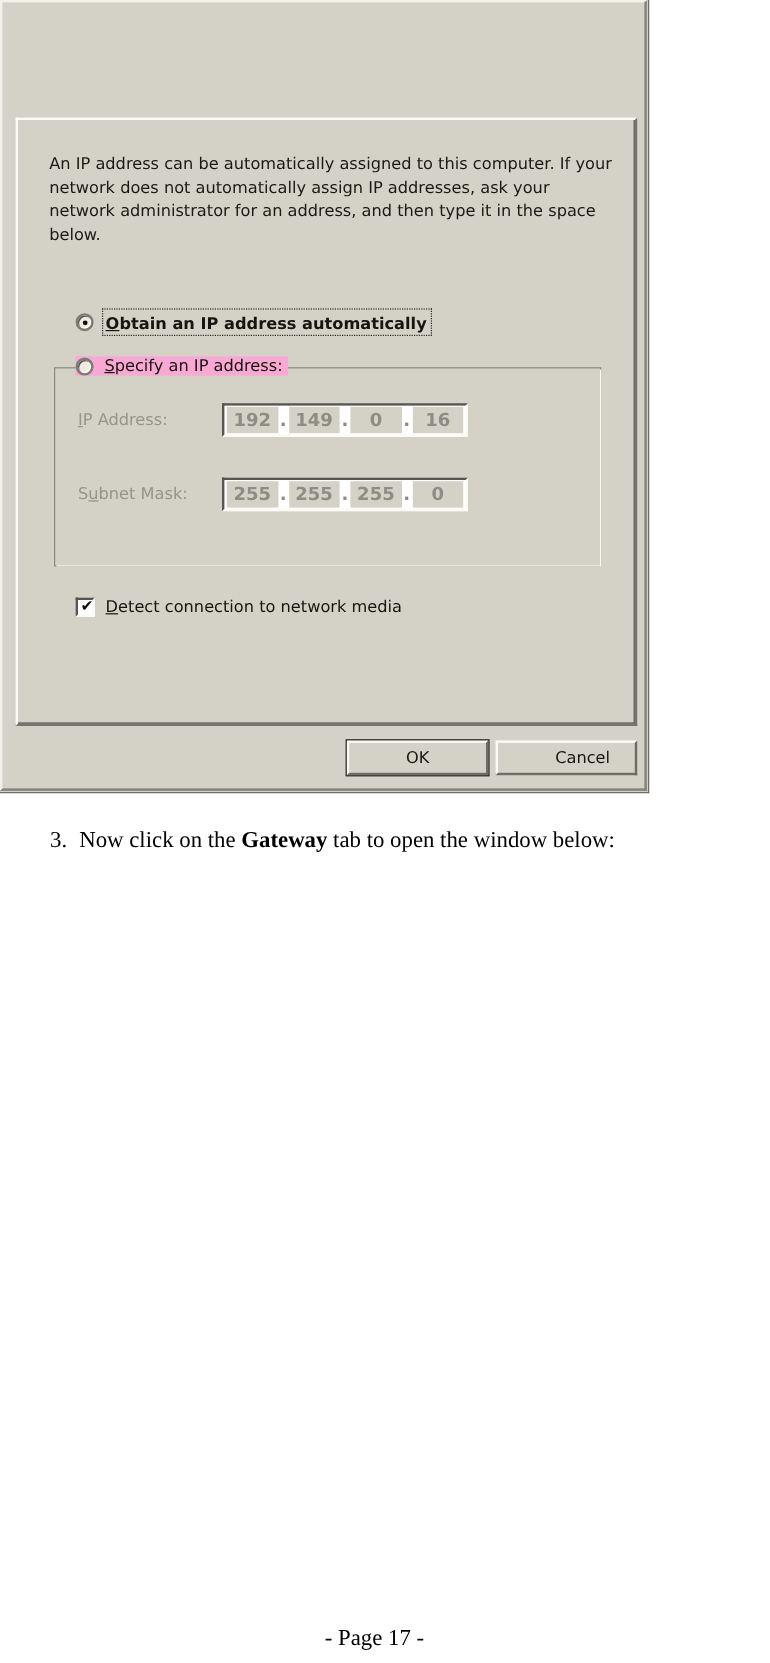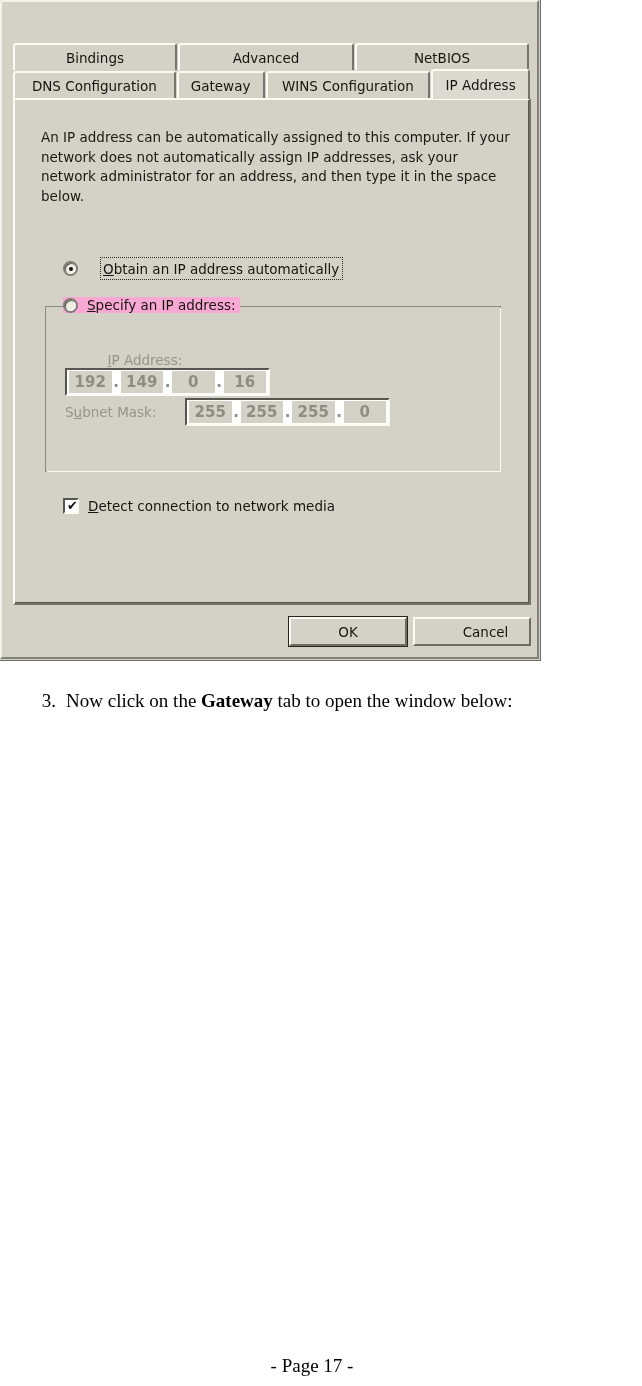--- a/index.html
+++ b/index.html
@@ -199,21 +199,22 @@
     white-space: nowrap;
   }
   .radio-label .acc { text-decoration: underline; }
   #radio-auto-wrap {
     left: 48px;
     top: 157px;
   }
   #radio-auto-focus {
     border: 1px dotted #2b2b22;
     padding: 1px 3px 1px 2px;
-    margin-left: 22px;
+    margin-left: 7px;
+    font-weight: bold;
   }
   #radio-auto-focus .radio-label { margin-left: 0; }
 
   #radio-specify-wrap {
     left: 48px;
     top: 197px;
     z-index: 3;
     background: #f9a8d4;
     padding-right: 4px;
   }
@@ -238,21 +239,21 @@
     border-right: 1px solid #fbfaf4;
     border-bottom: 1px solid #fbfaf4;
     pointer-events: none;
   }
 
   .field-row {
     position: absolute;
     display: flex;
     align-items: center;
   }
-  #ip-address-row { left: 50px; top: 252px; flex-direction: column; }
+  #ip-address-row { left: 50px; top: 236px; }
   #subnet-mask-row { left: 50px; top: 298px; }
 
   .field-label {
     width: 120px;
     font-family: "DejaVu Sans", sans-serif;
     font-size: 13.5px;
     color: #96948b;
     white-space: nowrap;
   }
   .field-label .acc { text-decoration: underline; }
@@ -404,33 +405,20 @@
     box-sizing: border-box;
   }
 </style>
 </head>
 <body>
 
 <div id="dialog-screenshot">
   <div id="dialog-frame">
 
 
-    <div id="tab-strip">
-      <div class="tab-row" id="tab-row-top">
-        <div class="tab" style="width:164px">Bindings</div>
-        <div class="tab" style="width:176px">Advanced</div>
-        <div class="tab" style="width:174px">NetBIOS</div>
-      </div>
-      <div class="tab-row" id="tab-row-bottom">
-        <div class="tab" style="width:163px">DNS Configuration</div>
-        <div class="tab" style="width:88px">Gateway</div>
-        <div class="tab" style="width:165px">WINS Configuration</div>
-        <div class="tab selected" style="width:99px">IP Address</div>
-      </div>
-    </div>
 
     <div id="content-panel">
       <div id="panel-inner-dark"></div>
 
       <div id="description-text">An IP address can be automatically assigned to this computer. If your network does not automatically assign IP addresses, ask your network administrator for an address, and then type it in the space below.</div>
 
       <div class="radio-row" id="radio-auto-wrap">
         <span class="radio">
             <span class="dot"></span>
           </span>

